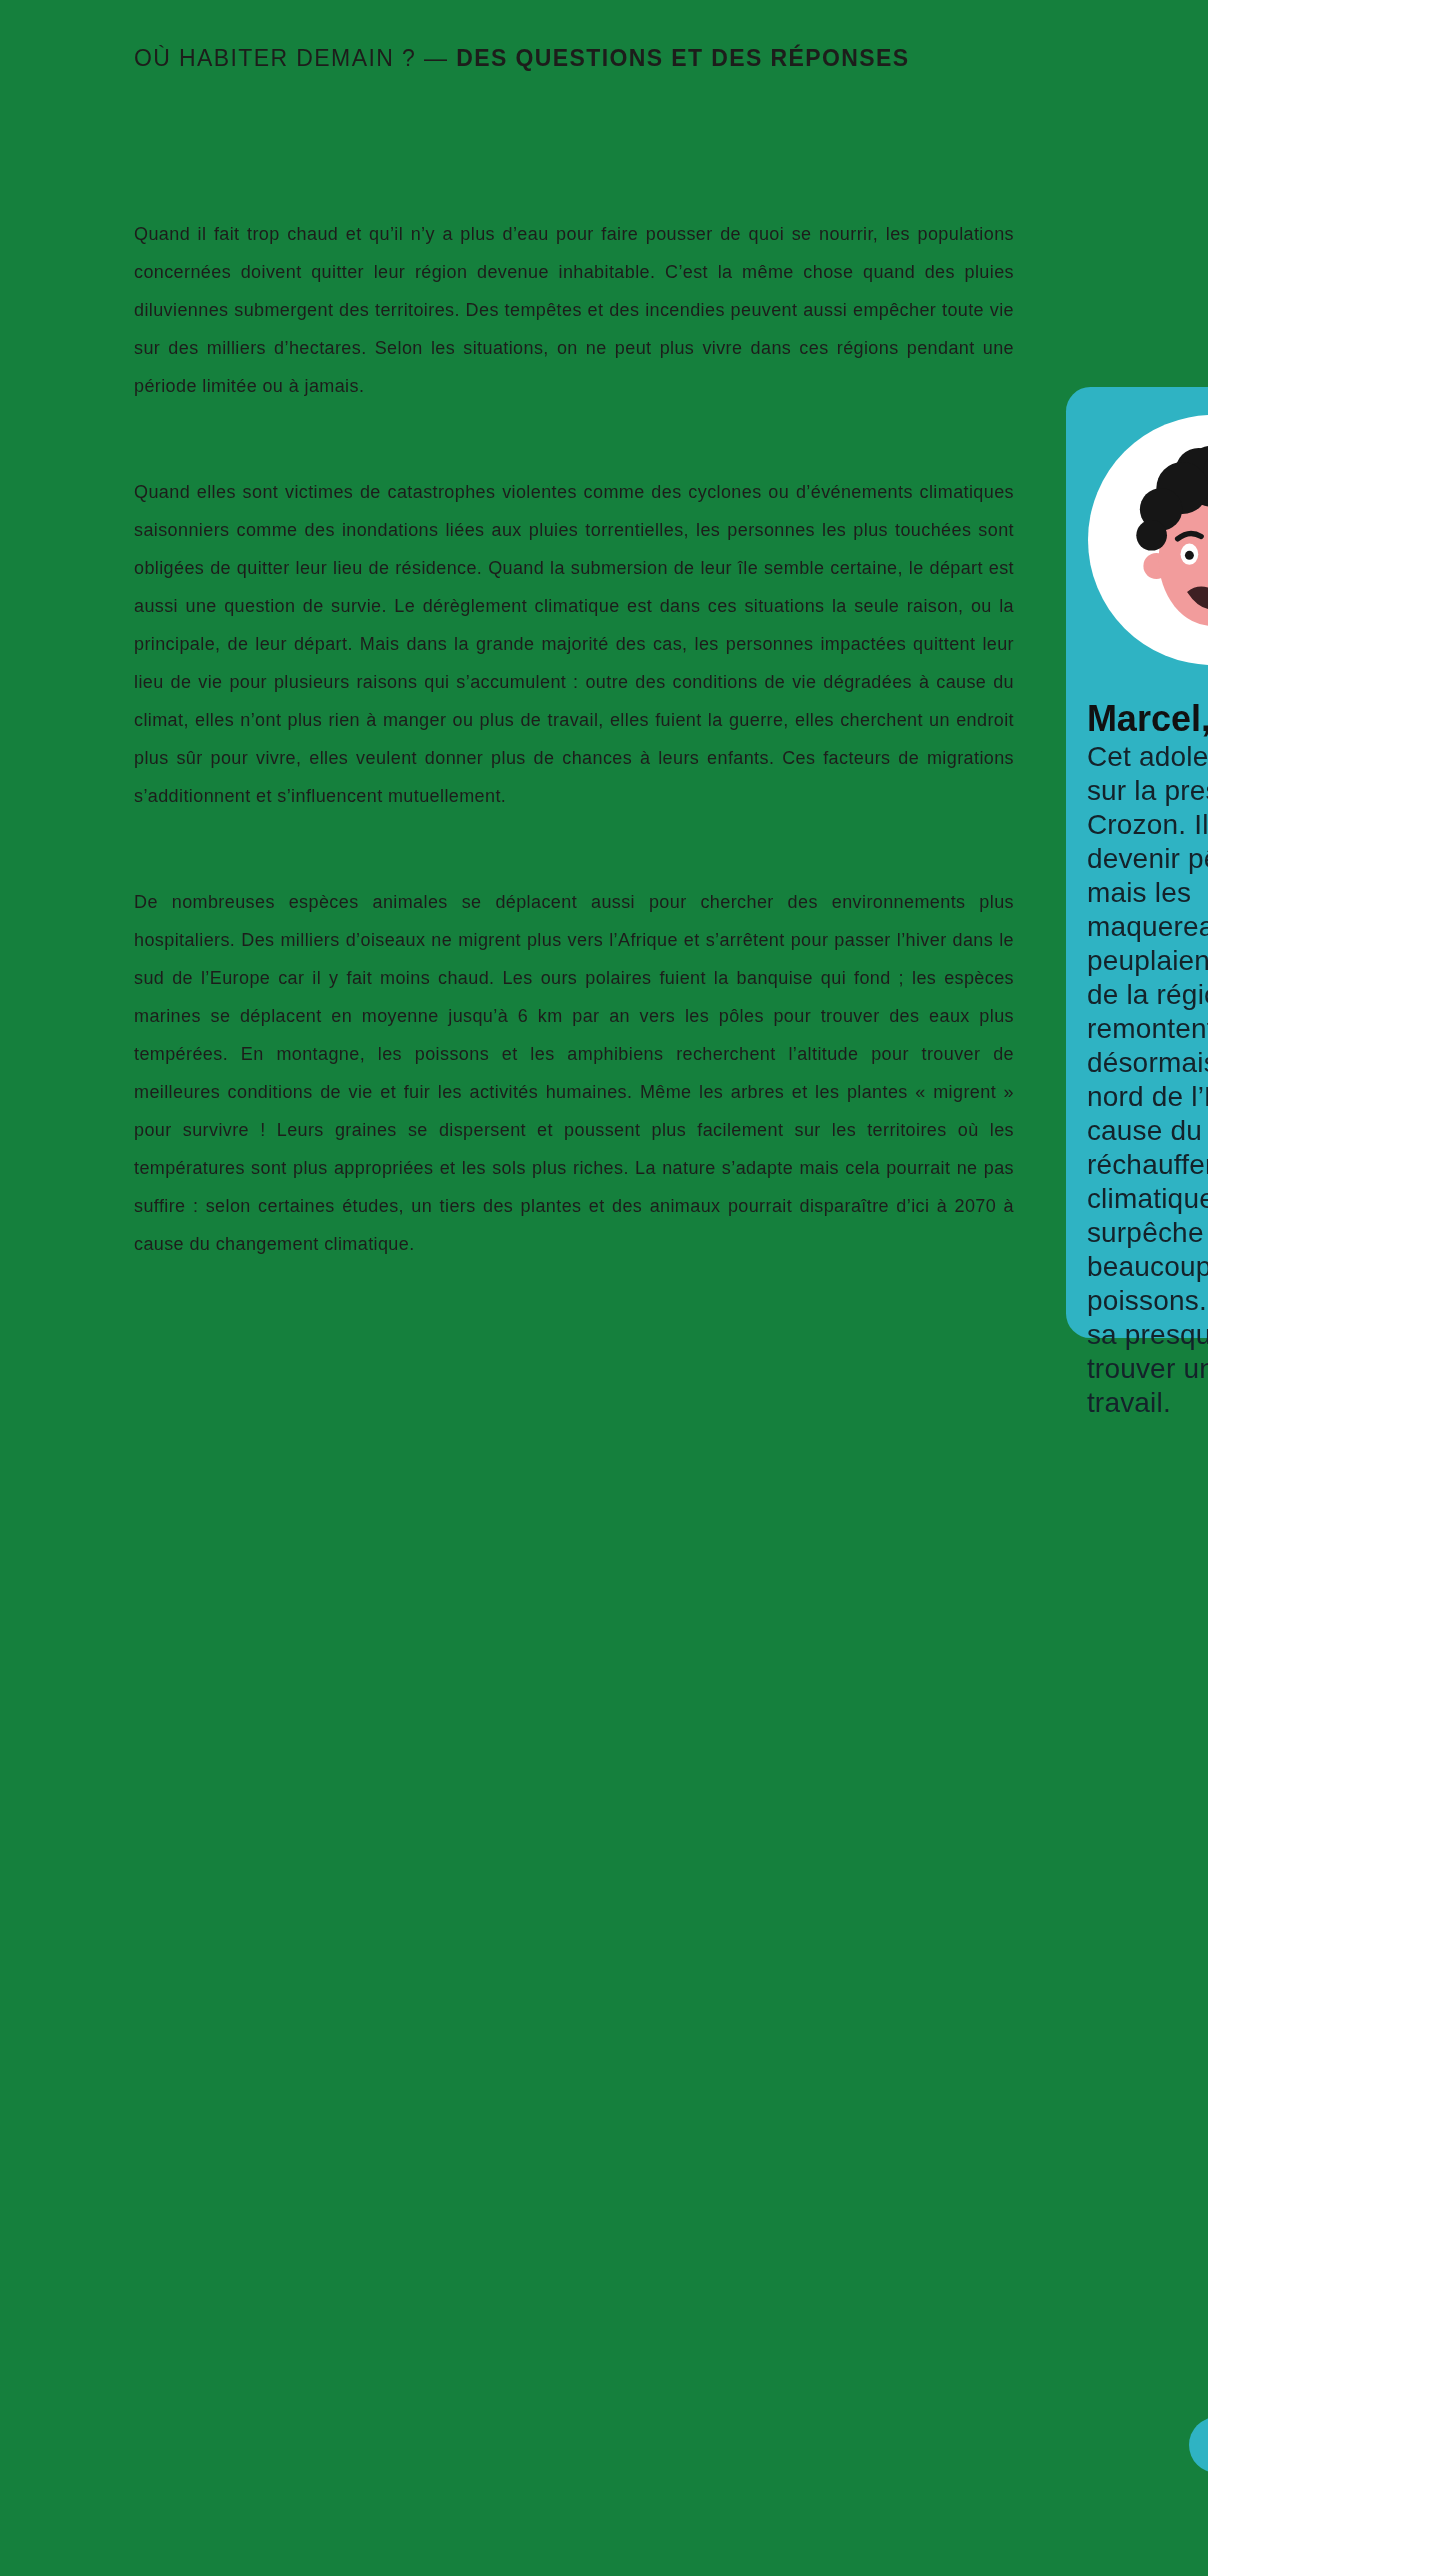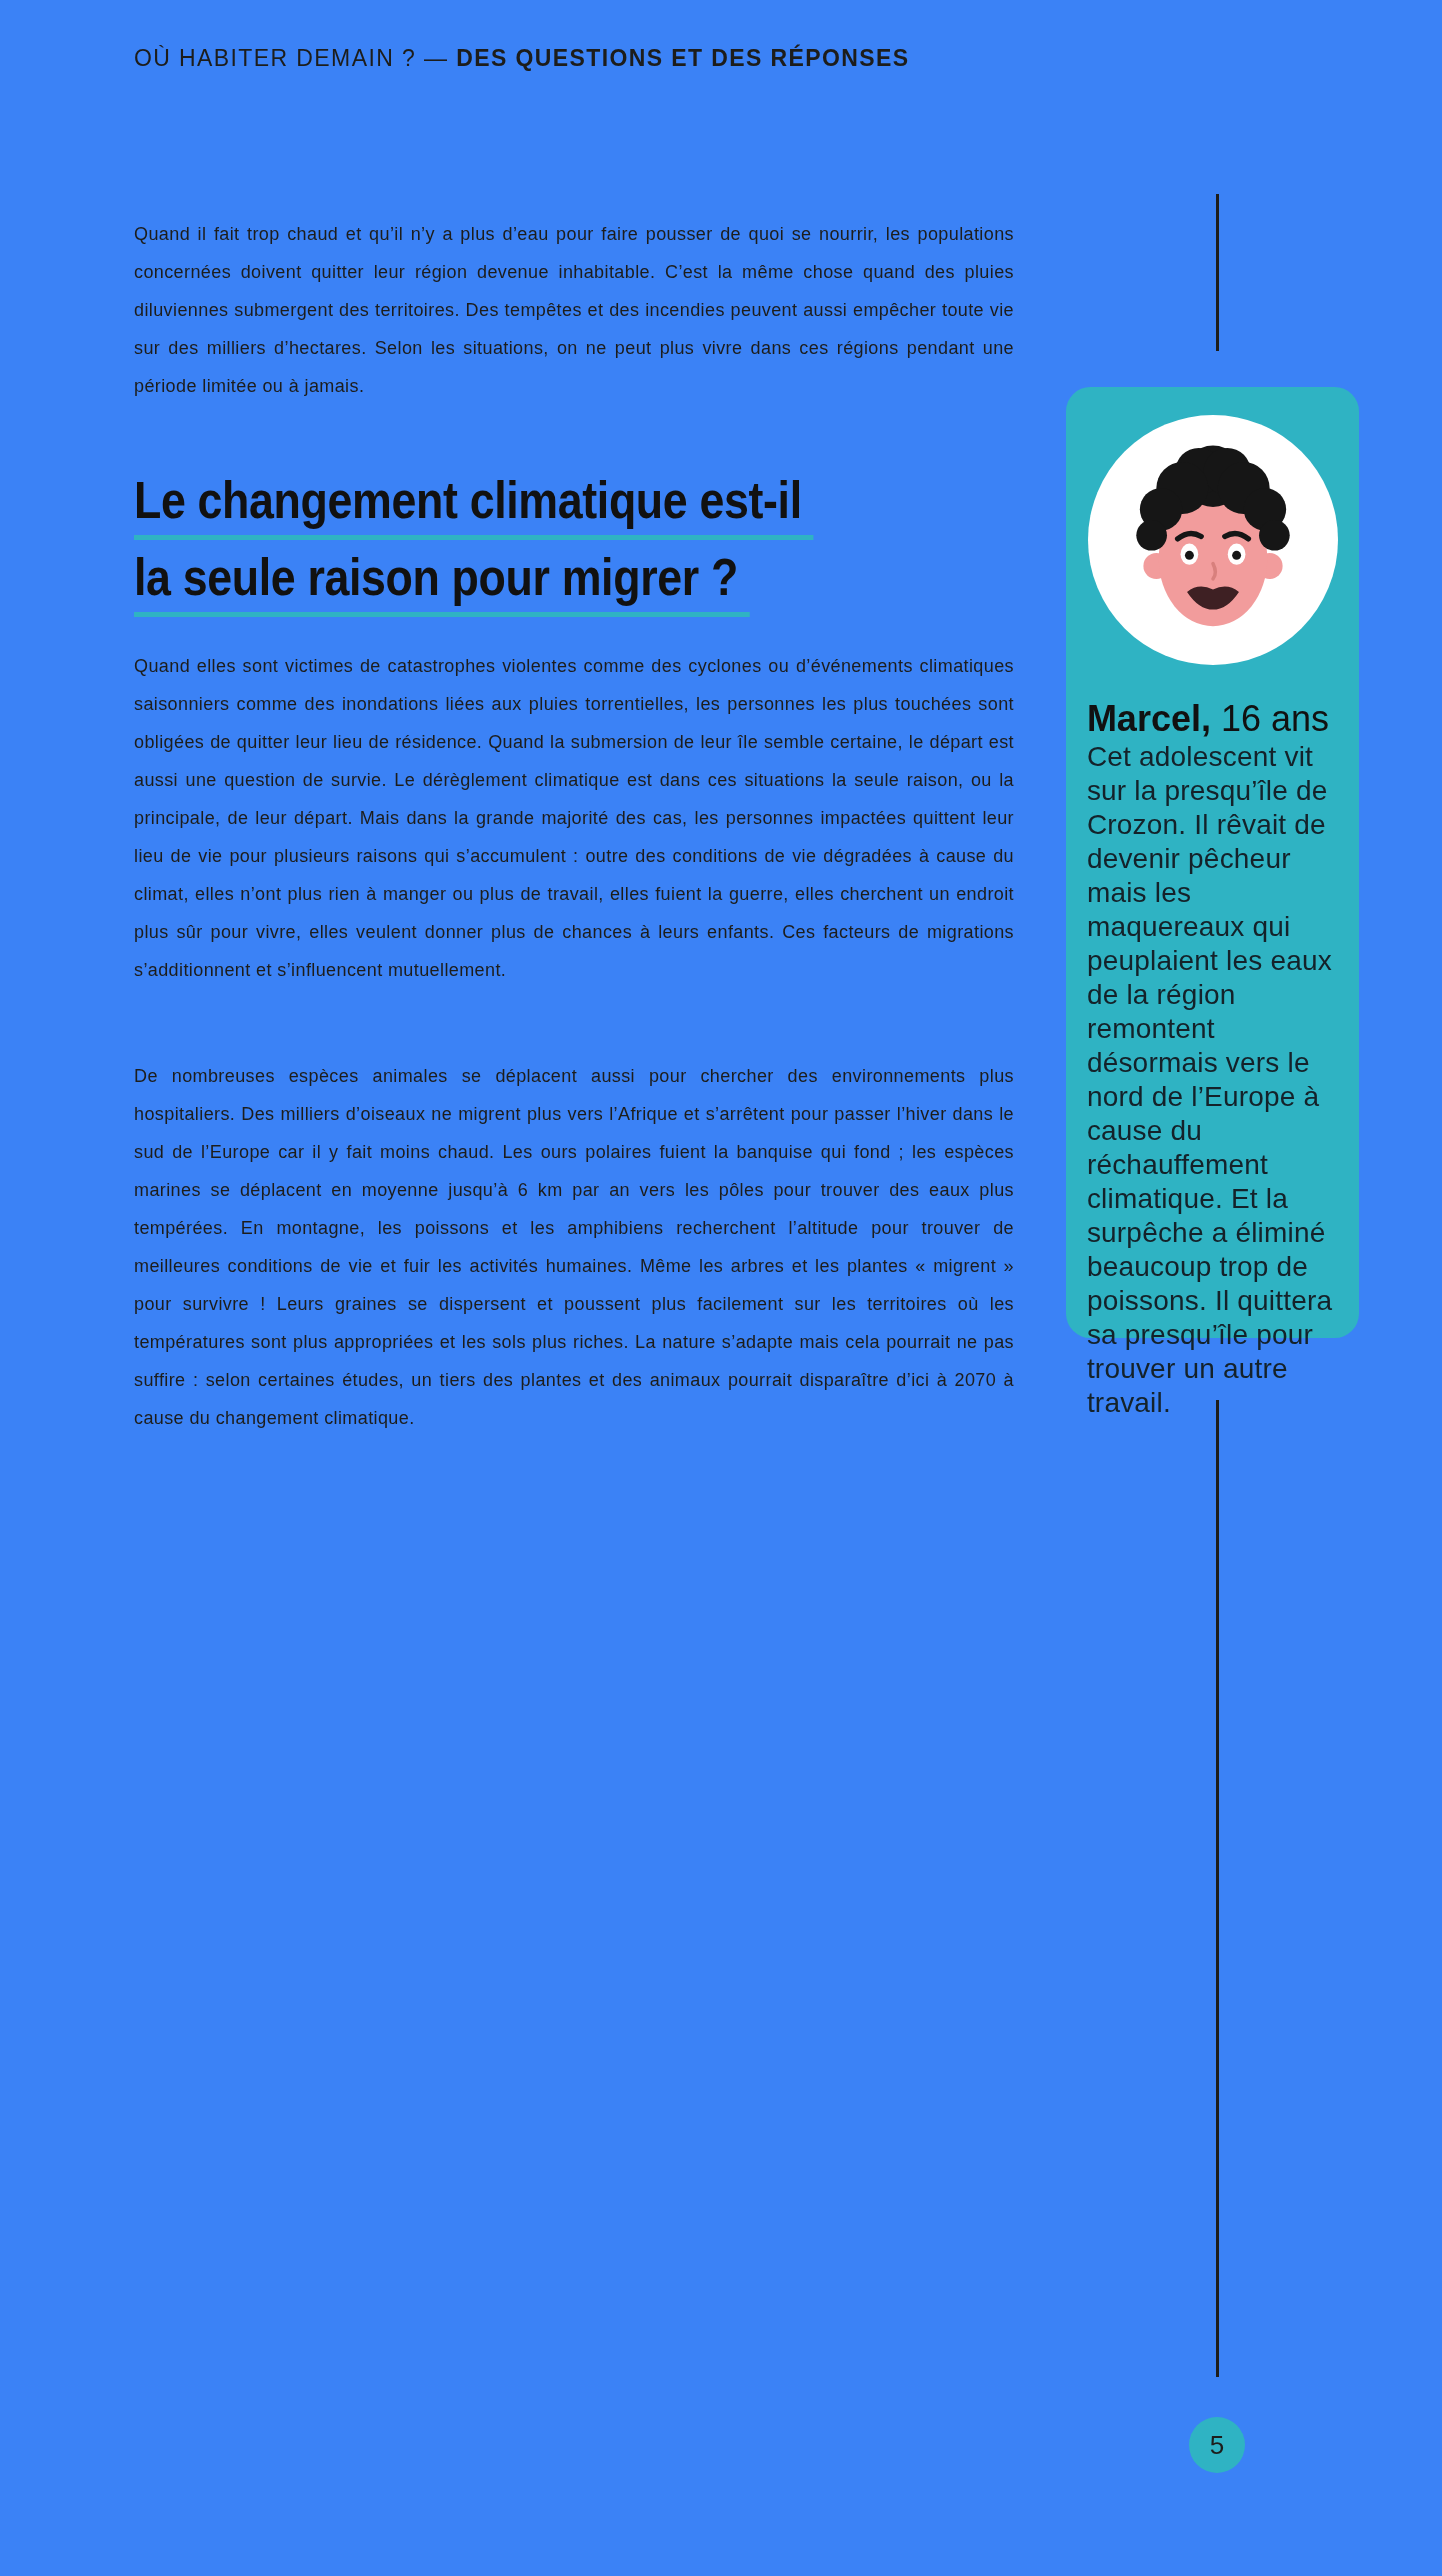--- a/index.html
+++ b/index.html
@@ -1,21 +1,21 @@
 <!DOCTYPE html>
 <html lang="fr" style="font-size:14px"><head>
 <meta charset="utf-8">
 <style>
   * { margin:0; padding:0; box-sizing:border-box; }
   html,body { background:#ffffff; }
   .page {
     position:relative;
-    width:1442px;
+    width:1208px;
     height:2576px;
-    background:#3b82f6;
+    background:#15803d;
     font-family:"Liberation Sans", sans-serif;
     color:#1d1d1b;
     overflow:hidden;
   }
 
   
   .header {
     position:absolute;
     left:134px;
     top:45px;
@@ -134,24 +134,20 @@
 
   <main class="main">
 
     <section class="article">
       <h2 class="article-title">
       </h2>
       <p class="article-body">Quand il fait trop chaud et qu’il n’y a plus d’eau pour faire pousser de quoi se nourrir, les populations concernées doivent quitter leur région devenue inhabitable. C’est la même chose quand des pluies diluviennes submergent des territoires. Des tempêtes et des incendies peuvent aussi empêcher toute vie sur des milliers d’hectares. Selon les situations, on ne peut plus vivre dans ces régions pendant une période limitée ou à jamais.</p>
     </section>
 
     <section class="article">
-      <h2 class="article-title">
-        <span class="title-line"><span class="tl-text">Le changement climatique est-il</span></span>
-        <span class="title-line"><span class="tl-text">la seule raison pour migrer&nbsp;?</span></span>
-      </h2>
       <p class="article-body">Quand elles sont victimes de catastrophes violentes comme des cyclones ou d’événements climatiques saisonniers comme des inondations liées aux pluies torrentielles, les personnes les plus touchées sont obligées de quitter leur lieu de résidence. Quand la submersion de leur île semble certaine, le départ est aussi une question de survie. Le dérèglement climatique est dans ces situations la seule raison, ou la principale, de leur départ. Mais dans la grande majorité des cas, les personnes impactées quittent leur lieu de vie pour plusieurs raisons qui s’accumulent&nbsp;: outre des conditions de vie dégradées à cause du climat, elles n’ont plus rien à manger ou plus de travail, elles fuient la guerre, elles cherchent un endroit plus sûr pour vivre, elles veulent donner plus de chances à leurs enfants. Ces facteurs de migrations s’additionnent et s’influencent mutuellement.</p>
     </section>
 
     <section class="article">
       <p class="article-body">De nombreuses espèces animales se déplacent aussi pour chercher des environnements plus hospitaliers. Des milliers d’oiseaux ne migrent plus vers l’Afrique et s’arrêtent pour passer l’hiver dans le sud de l’Europe car il y fait moins chaud. Les ours polaires fuient la banquise qui fond&nbsp;; les espèces marines se déplacent en moyenne jusqu’à 6 km par an vers les pôles pour trouver des eaux plus tempérées. En montagne, les poissons et les amphibiens recherchent l’altitude pour trouver de meilleures conditions de vie et fuir les activités humaines. Même les arbres et les plantes «&nbsp;migrent&nbsp;» pour survivre&nbsp;! Leurs graines se dispersent et poussent plus facilement sur les territoires où les températures sont plus appropriées et les sols plus riches. La nature s’adapte mais cela pourrait ne pas suffire&nbsp;: selon certaines études, un tiers des plantes et des animaux pourrait disparaître d’ici à 2070 à cause du changement climatique.</p>
     </section>
 
   </main>
 
   <div class="rule rule-top"></div>

